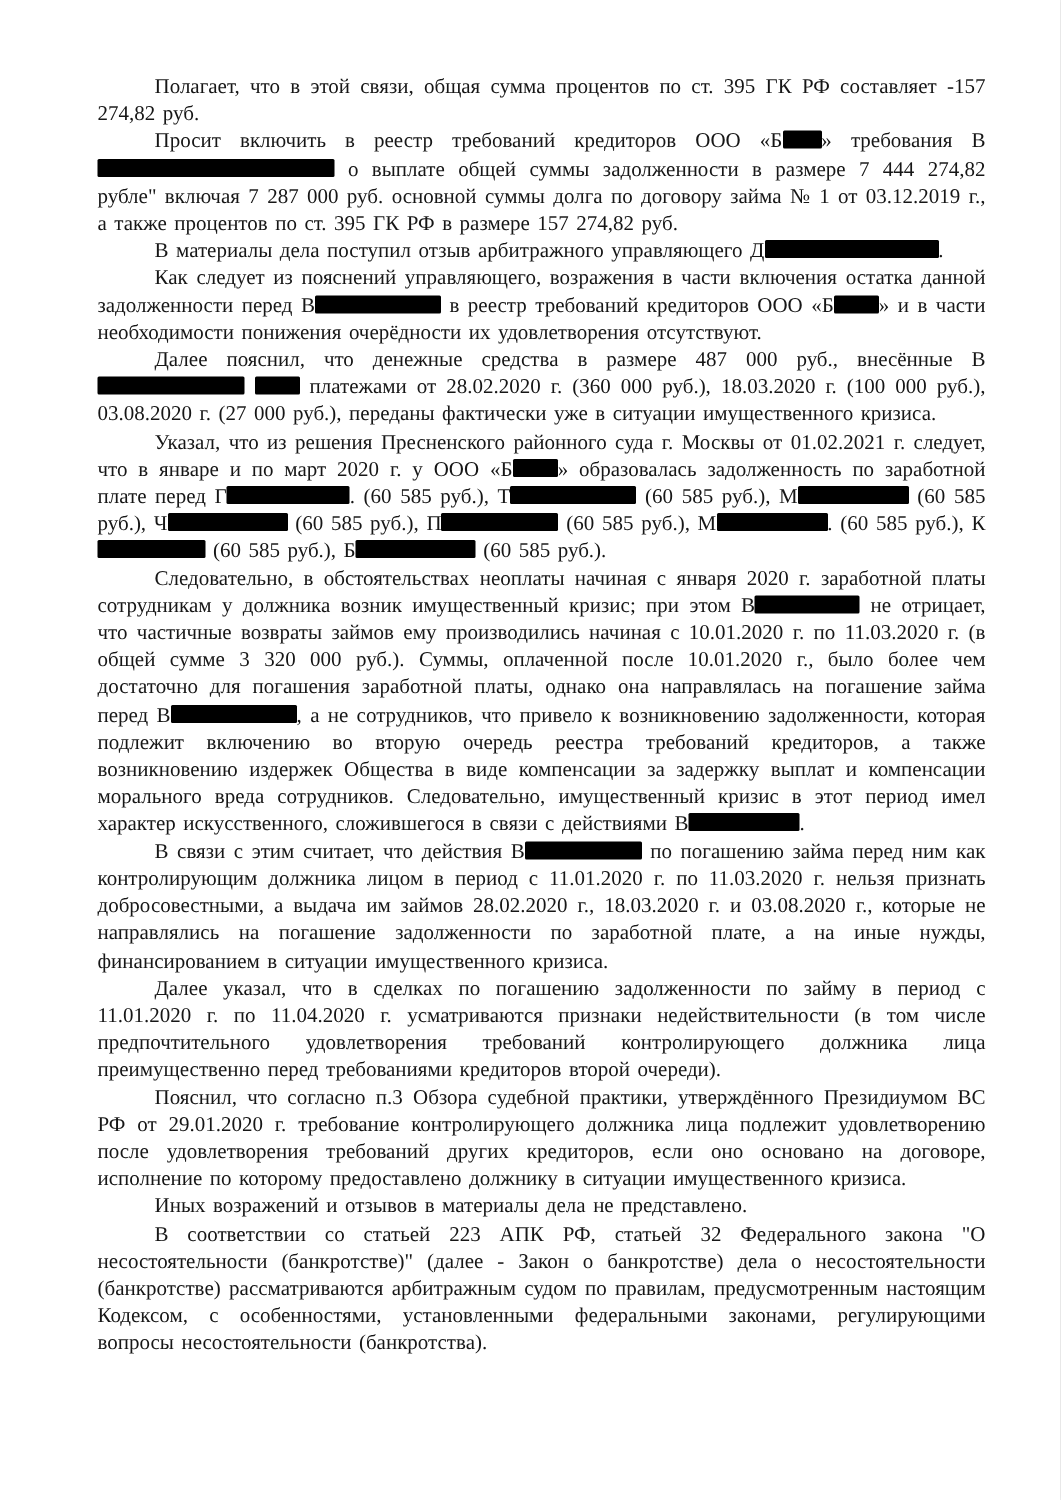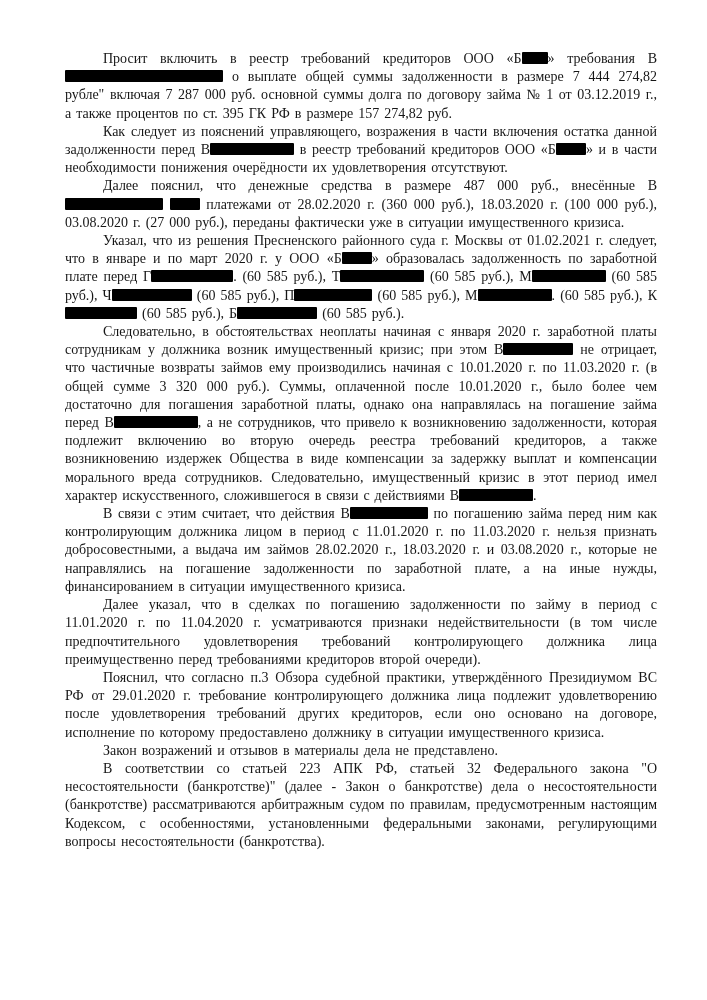--- a/index.html
+++ b/index.html
@@ -39,24 +39,26 @@
     vertical-align: baseline;
     transform: translateY(1px);
     border-radius: 1px;
   }
 </style>
 </head>
 <body>
 
 <div class="page">
   <div class="doc-body">
+      <p class="para">Полагает, что в этой связи, общая сумма процентов по ст. 395 ГК РФ составляет -157 274,82 руб.</p>
       <p class="para">Просит включить в реестр требований кредиторов ООО «Б<span class="redaction" style="width: 26px; background: rgb(0, 0, 0);"></span>» требования В<span class="redaction" style="width: 158px; background: rgb(0, 0, 0);"></span> о выплате общей суммы задолженности в размере 7 444 274,82 рубле" включая 7 287 000 руб. основной суммы долга по договору займа № 1 от 03.12.2019 г., а также процентов по ст. 395 ГК РФ в размере 157 274,82 руб.</p>
+      <p class="para">В материалы дела поступил отзыв арбитражного управляющего Д<span class="redaction" style="width: 116px; background: rgb(0, 0, 0);"></span>.</p>
       <p class="para">Как следует из пояснений управляющего, возражения в части включения остатка данной задолженности перед В<span class="redaction" style="width: 84px; background: rgb(0, 0, 0);"></span> в реестр требований кредиторов ООО «Б<span class="redaction" style="width: 30px; background: rgb(0, 0, 0);"></span>» и в части необходимости понижения очерёдности их удовлетворения отсутствуют.</p>
       <p class="para">Далее пояснил, что денежные средства в размере 487 000 руб., внесённые В<span class="redaction" style="width: 98px; background: rgb(0, 0, 0);"></span> <span class="redaction" style="width: 30px; background: rgb(0, 0, 0);"></span> платежами от 28.02.2020 г. (360 000 руб.), 18.03.2020 г. (100 000 руб.), 03.08.2020 г. (27 000 руб.), переданы фактически уже в ситуации имущественного кризиса.</p>
       <p class="para">Указал, что из решения Пресненского районного суда г. Москвы от 01.02.2021 г. следует, что в январе и по март 2020 г. у ООО «Б<span class="redaction" style="width: 30px; background: rgb(0, 0, 0);"></span>» образовалась задолженность по заработной плате перед Г<span class="redaction" style="width: 82px; background: rgb(0, 0, 0);"></span>. (60 585 руб.), Т<span class="redaction" style="width: 84px; background: rgb(0, 0, 0);"></span> (60 585 руб.), М<span class="redaction" style="width: 74px; background: rgb(0, 0, 0);"></span> (60 585 руб.), Ч<span class="redaction" style="width: 80px; background: rgb(0, 0, 0);"></span> (60 585 руб.), П<span class="redaction" style="width: 78px; background: rgb(0, 0, 0);"></span> (60 585 руб.), М<span class="redaction" style="width: 74px; background: rgb(0, 0, 0);"></span>. (60 585 руб.), К<span class="redaction" style="width: 72px; background: rgb(0, 0, 0);"></span> (60 585 руб.), Б<span class="redaction" style="width: 80px; background: rgb(0, 0, 0);"></span> (60 585 руб.).</p>
       <p class="para">Следовательно, в обстоятельствах неоплаты начиная с января 2020 г. заработной платы сотрудникам у должника возник имущественный кризис; при этом В<span class="redaction" style="width: 70px; background: rgb(0, 0, 0);"></span> не отрицает, что частичные возвраты займов ему производились начиная с 10.01.2020 г. по 11.03.2020 г. (в общей сумме 3 320 000 руб.). Суммы, оплаченной после 10.01.2020 г., было более чем достаточно для погашения заработной платы, однако она направлялась на погашение займа перед В<span class="redaction" style="width: 84px; background: rgb(0, 0, 0);"></span>, а не сотрудников, что привело к возникновению задолженности, которая подлежит включению во вторую очередь реестра требований кредиторов, а также возникновению издержек Общества в виде компенсации за задержку выплат и компенсации морального вреда сотрудников. Следовательно, имущественный кризис в этот период имел характер искусственного, сложившегося в связи с действиями В<span class="redaction" style="width: 74px; background: rgb(0, 0, 0);"></span>.</p>
       <p class="para">В связи с этим считает, что действия В<span class="redaction" style="width: 78px; background: rgb(0, 0, 0);"></span> по погашению займа перед ним как контролирующим должника лицом в период с 11.01.2020 г. по 11.03.2020 г. нельзя признать добросовестными, а выдача им займов 28.02.2020 г., 18.03.2020 г. и 03.08.2020 г., которые не направлялись на погашение задолженности по заработной плате, а на иные нужды, финансированием в ситуации имущественного кризиса.</p>
       <p class="para">Далее указал, что в сделках по погашению задолженности по займу в период с 11.01.2020 г. по 11.04.2020 г. усматриваются признаки недействительности (в том числе предпочтительного удовлетворения требований контролирующего должника лица преимущественно перед требованиями кредиторов второй очереди).</p>
       <p class="para">Пояснил, что согласно п.3 Обзора судебной практики, утверждённого Президиумом ВС РФ от 29.01.2020 г. требование контролирующего должника лица подлежит удовлетворению после удовлетворения требований других кредиторов, если оно основано на договоре, исполнение по которому предоставлено должнику в ситуации имущественного кризиса.</p>
-      <p class="para">Закон возражений и отзывов в материалы дела не представлено.</p>
+      <p class="para">Иных возражений и отзывов в материалы дела не представлено.</p>
       <p class="para">В соответствии со статьей 223 АПК РФ, статьей 32 Федерального закона "О несостоятельности (банкротстве)" (далее - Закон о банкротстве) дела о несостоятельности (банкротстве) рассматриваются арбитражным судом по правилам, предусмотренным настоящим Кодексом, с особенностями, установленными федеральными законами, регулирующими вопросы несостоятельности (банкротства).</p>
     </div>
 </div>
 
 </body></html>

